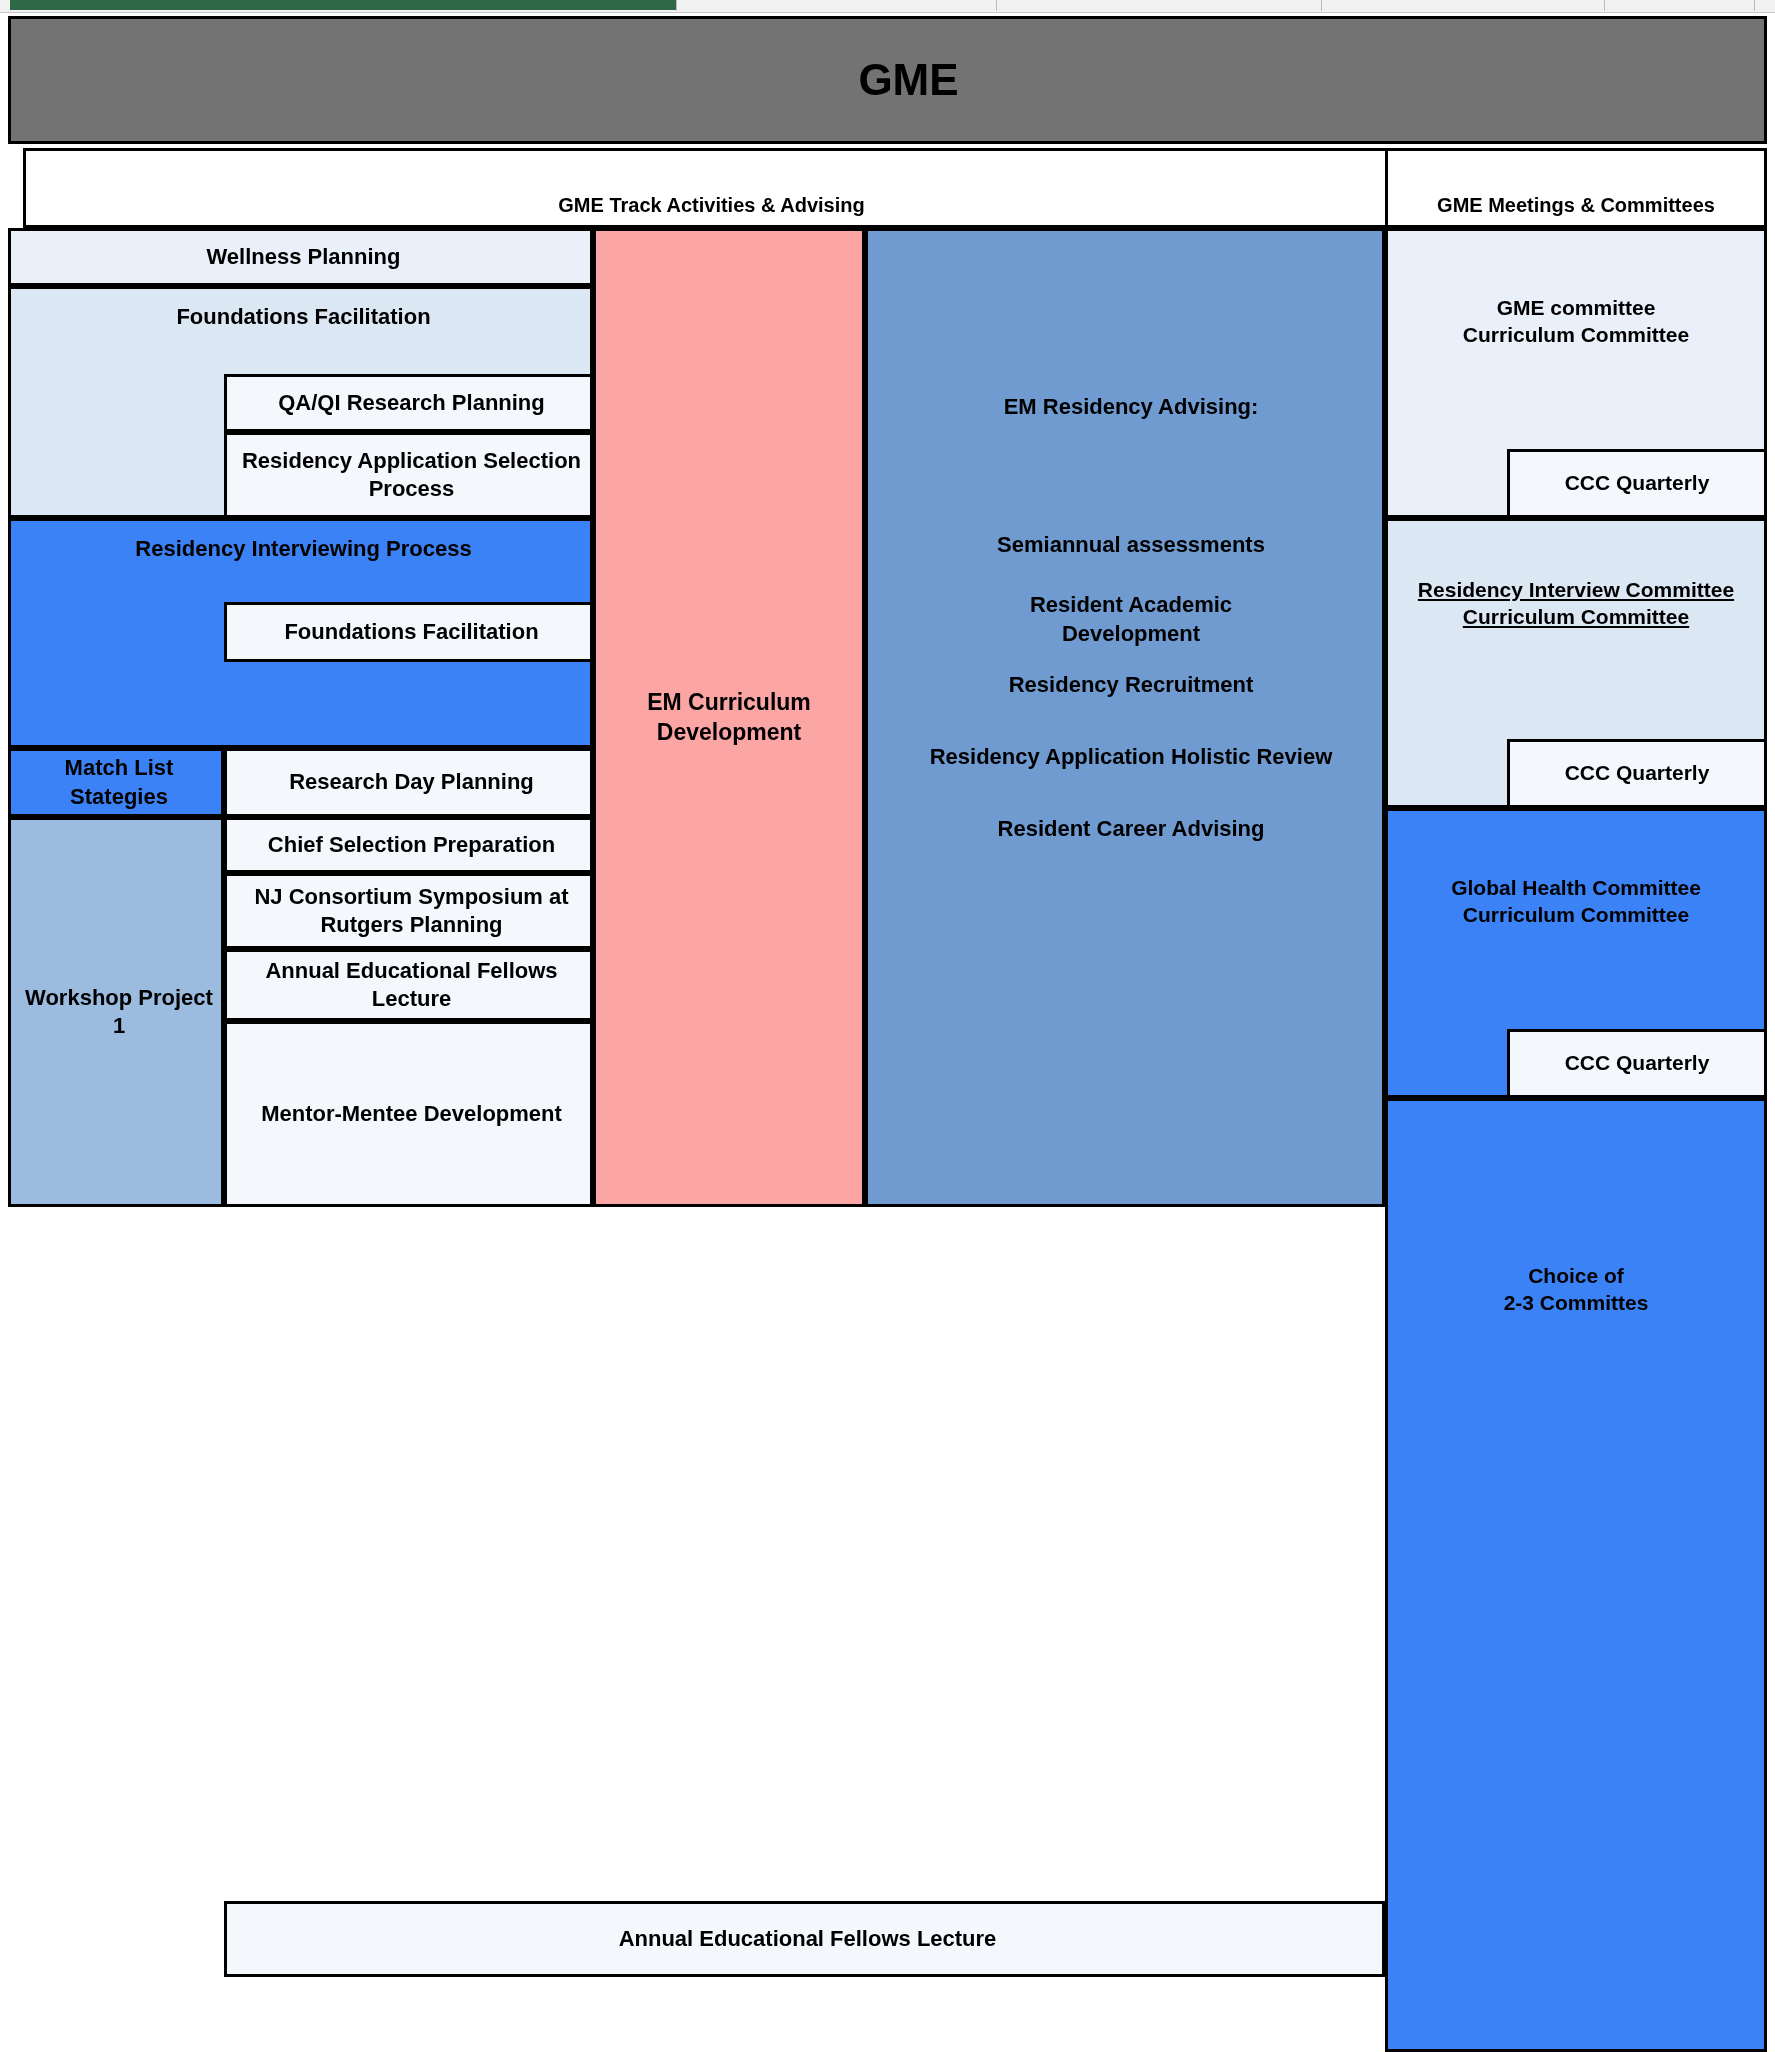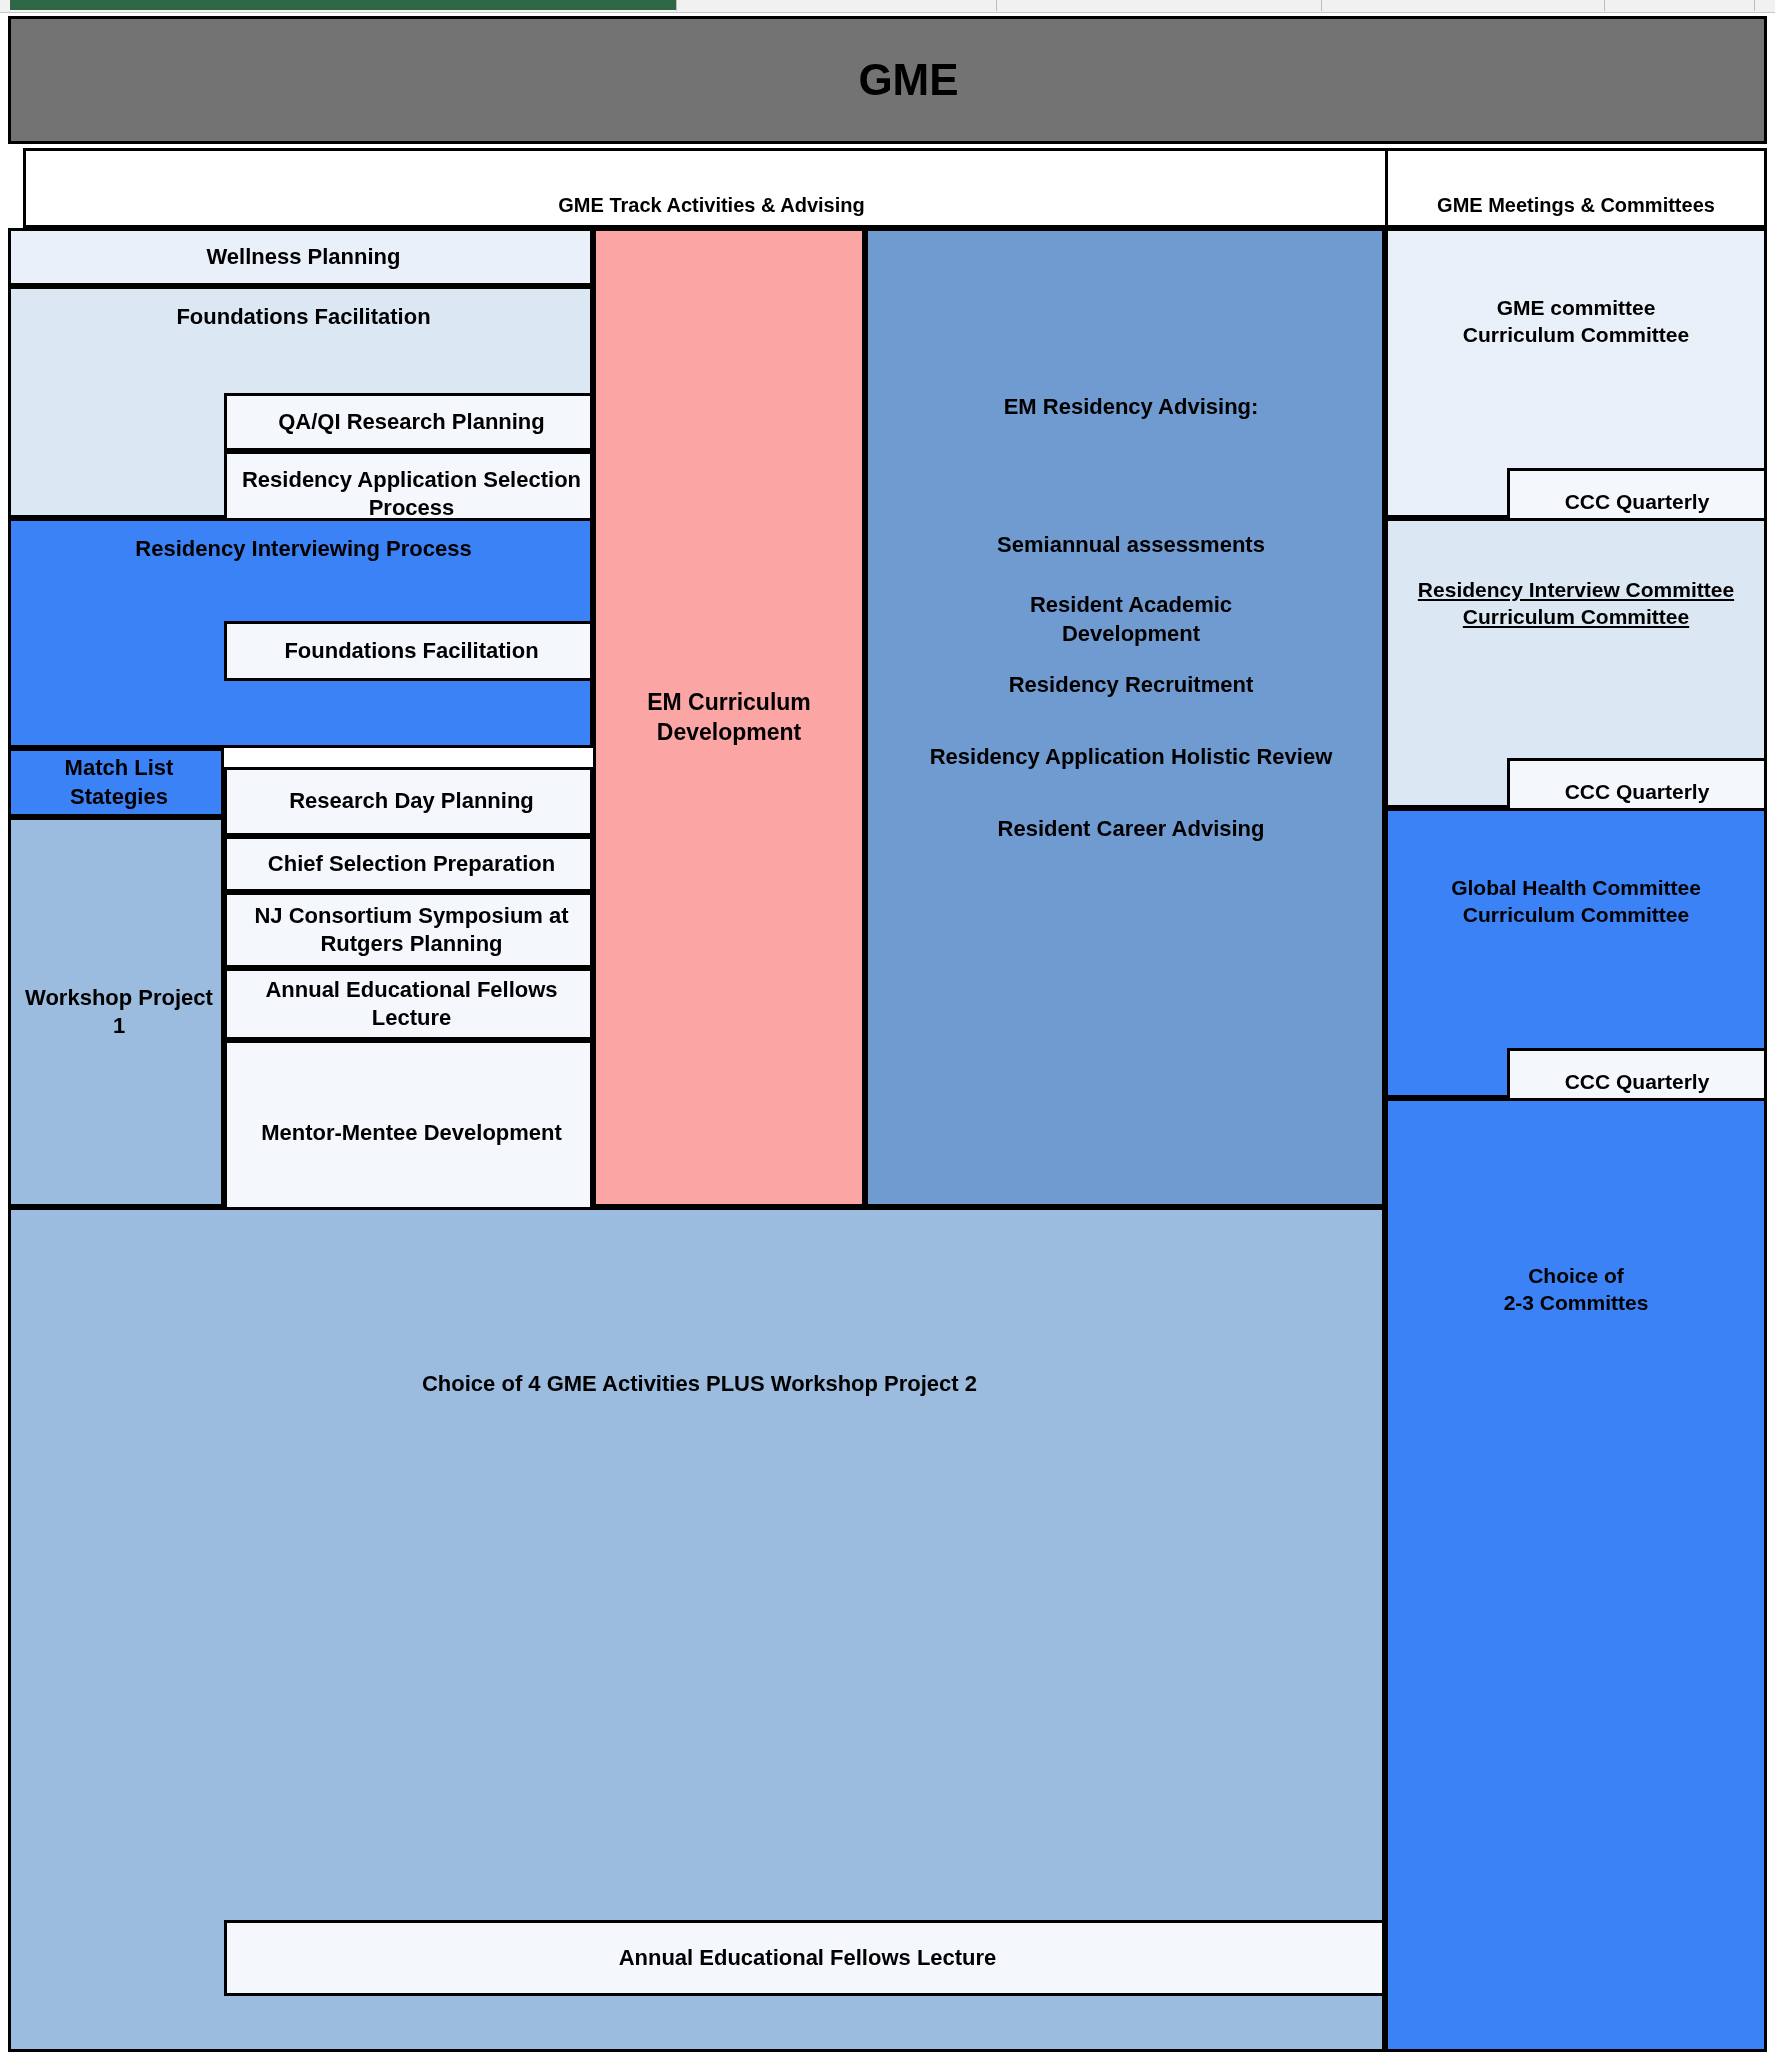--- a/index.html
+++ b/index.html
@@ -55,21 +55,21 @@
   .title-bar {
     font-size: 44px;
     background: #737373;
     padding-left: 48px;
   }
   .colhead {
     font-size: 20px;
     background: #ffffff;
   }
   .f-tint1   { background: #e9f0f9; }  
-  .f-tint2   { background: #f4f8fd; margin-top: 19px; }  
+  .f-tint2   { background: #f4f8fd; }  
   .f-tint3   { background: #dce7f4; }  
   .f-tint4   { background: #3b82f6; }  
   .f-mid     { background: #9bbbdf; }  
   .f-mid2    { background: #fca5a5; }  
   .f-dark    { background: #6f9bd1; }
   .fs21 { font-size: 21px; }
   .fs22 { font-size: 22px; padding-left: 12px; }
   .fs23 { font-size: 23px; }
 
   .stack { flex-direction: column; }
@@ -157,19 +157,16 @@
     <span>Global Health Committee</span>
     <span>Curriculum Committee</span>
   </div>
   <div class="cell f-tint2 fs21" style="left:1507px; top:1029px; width:260px; height:69px;">CCC Quarterly</div>
 
   <div class="cell f-tint4 fs21 stack" style="left:1385px; top:1098px; width:382px; height:954px; justify-content:flex-start; padding-top:162px;">
     <span>Choice of</span>
     <span>2-3 Committes</span>
   </div>
 
-  <div class="cell f-mid fs22" style="left:8px; top:1207px; width:1377px; height:845px; align-items:flex-start; justify-content:center; padding-top:160px;">
-    <span>Choice of 4 GME Activities PLUS Workshop Project 2</span>
-  </div>
 
   <div class="cell f-tint2 fs22" style="left:224px; top:1901px; width:1161px; height:76px;">Annual Educational Fellows Lecture</div>
 
 </div>
 
 </body></html>

